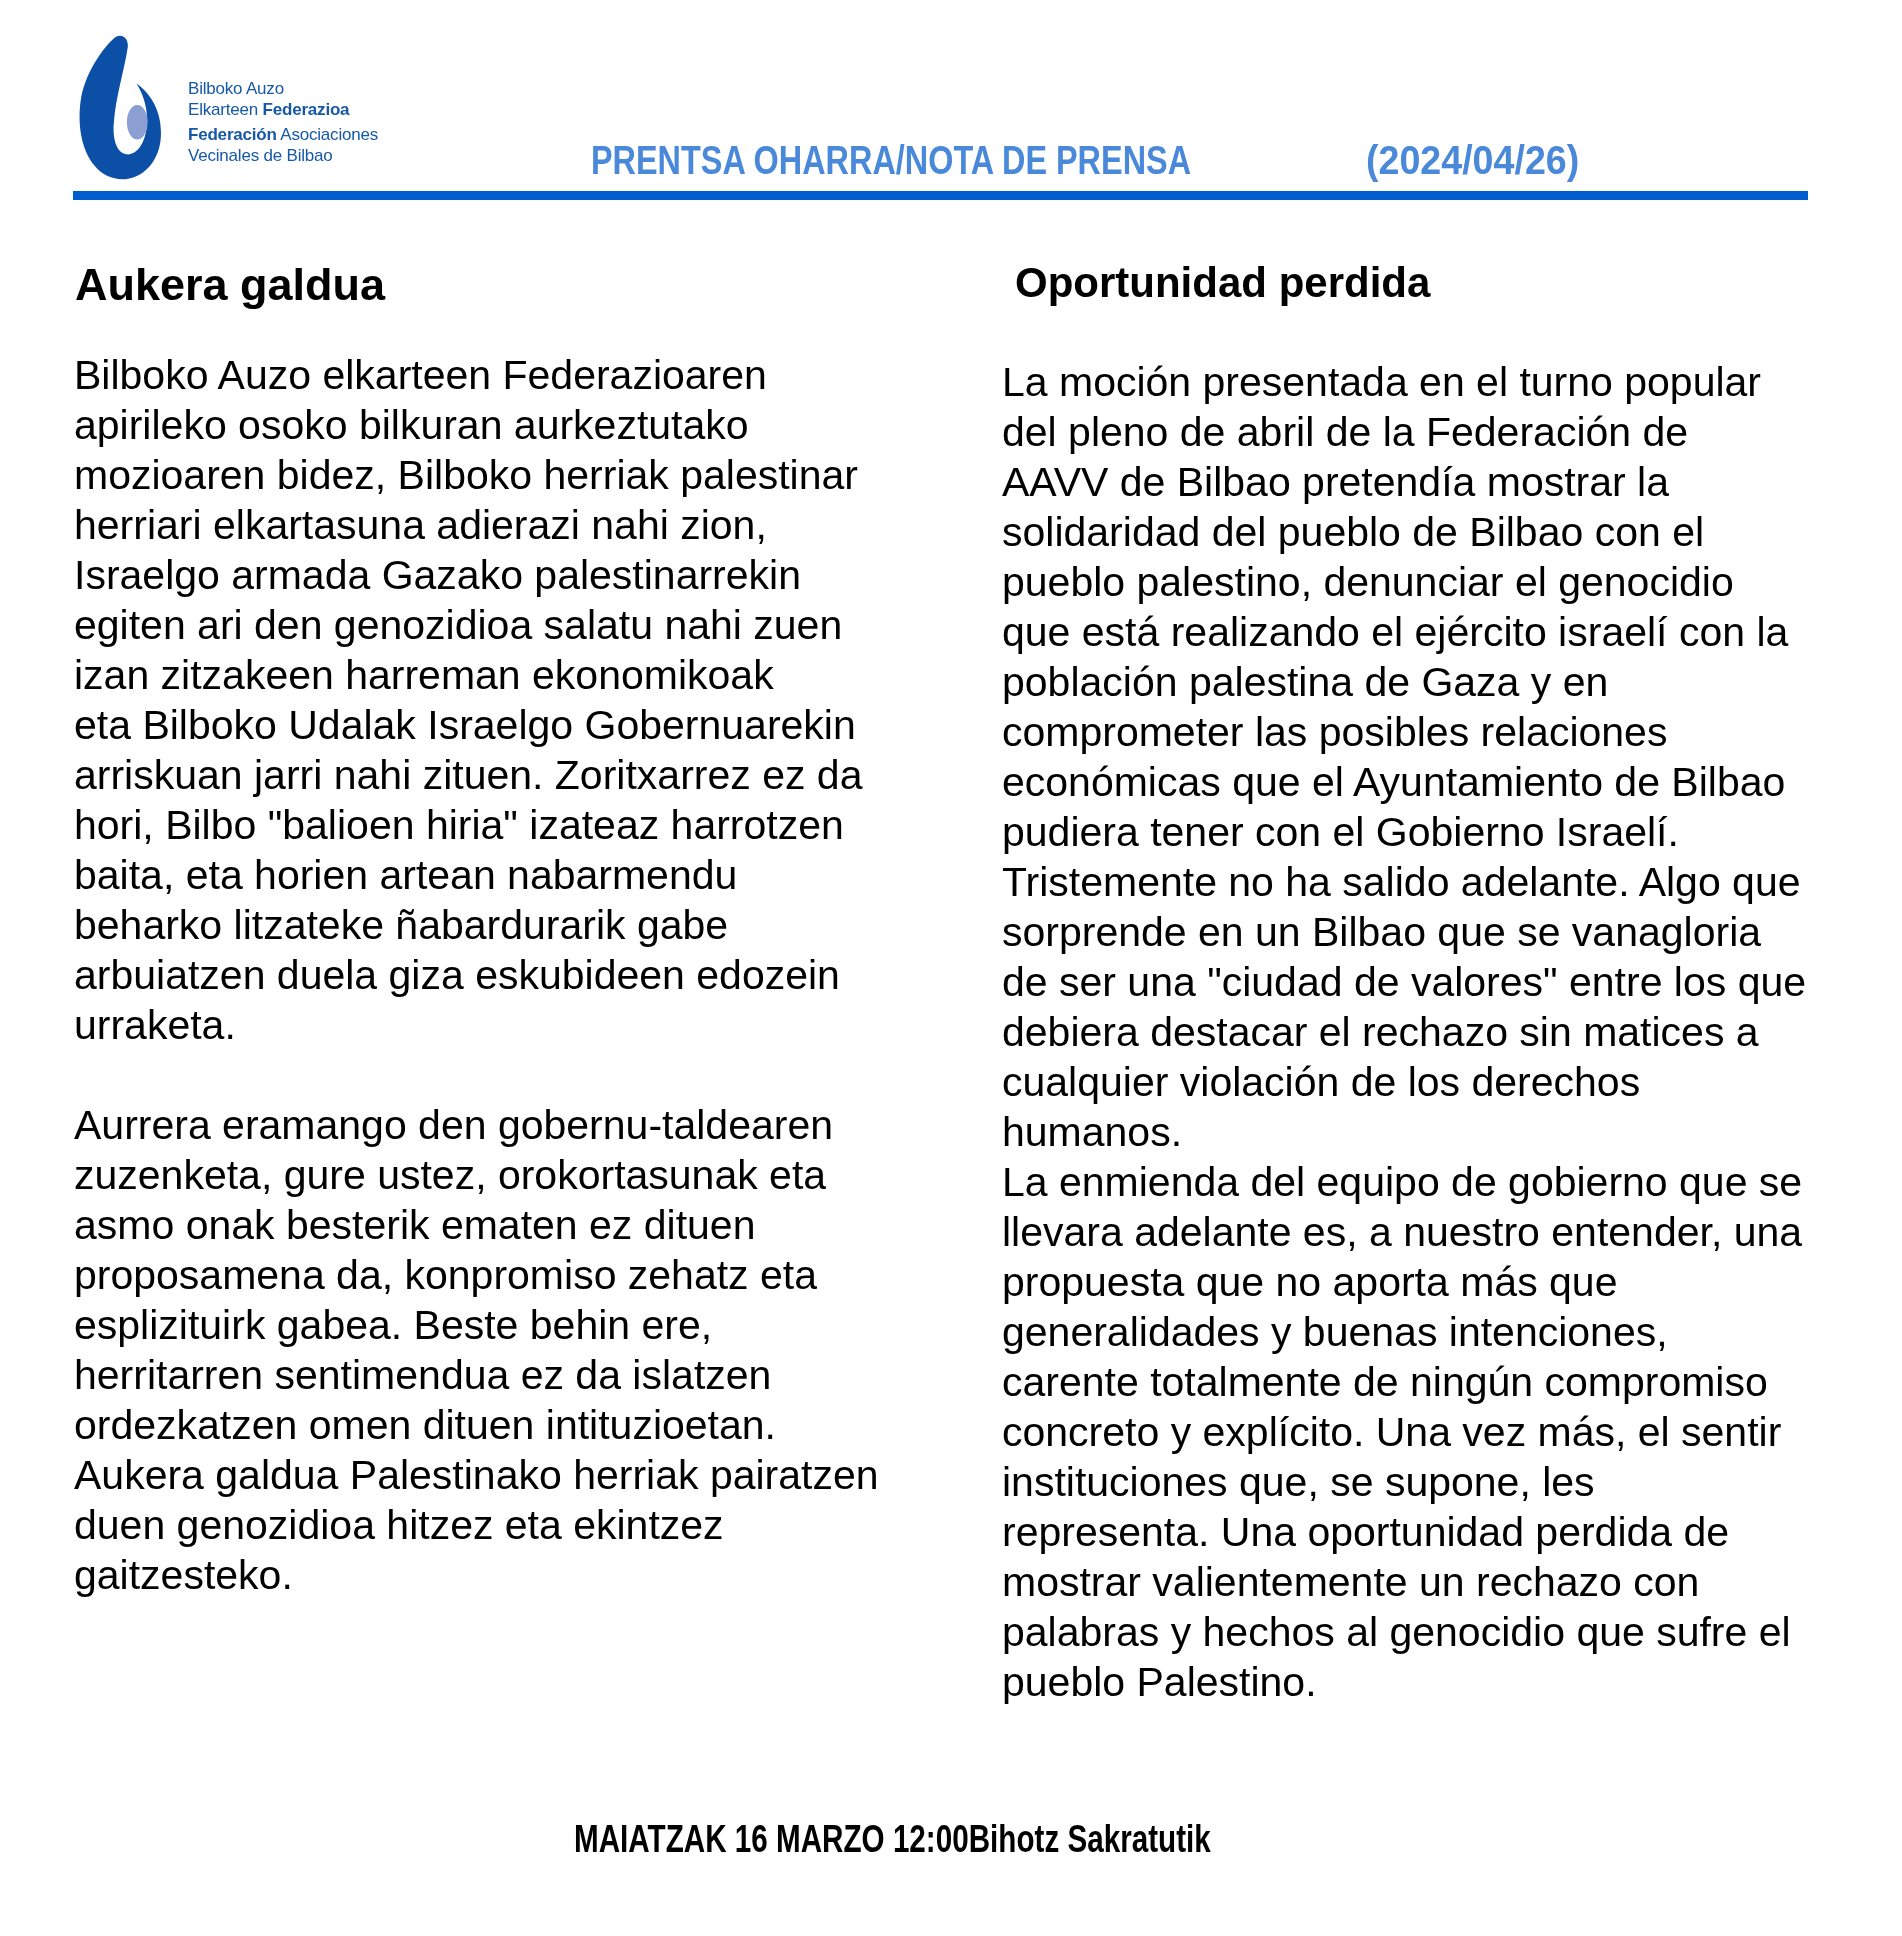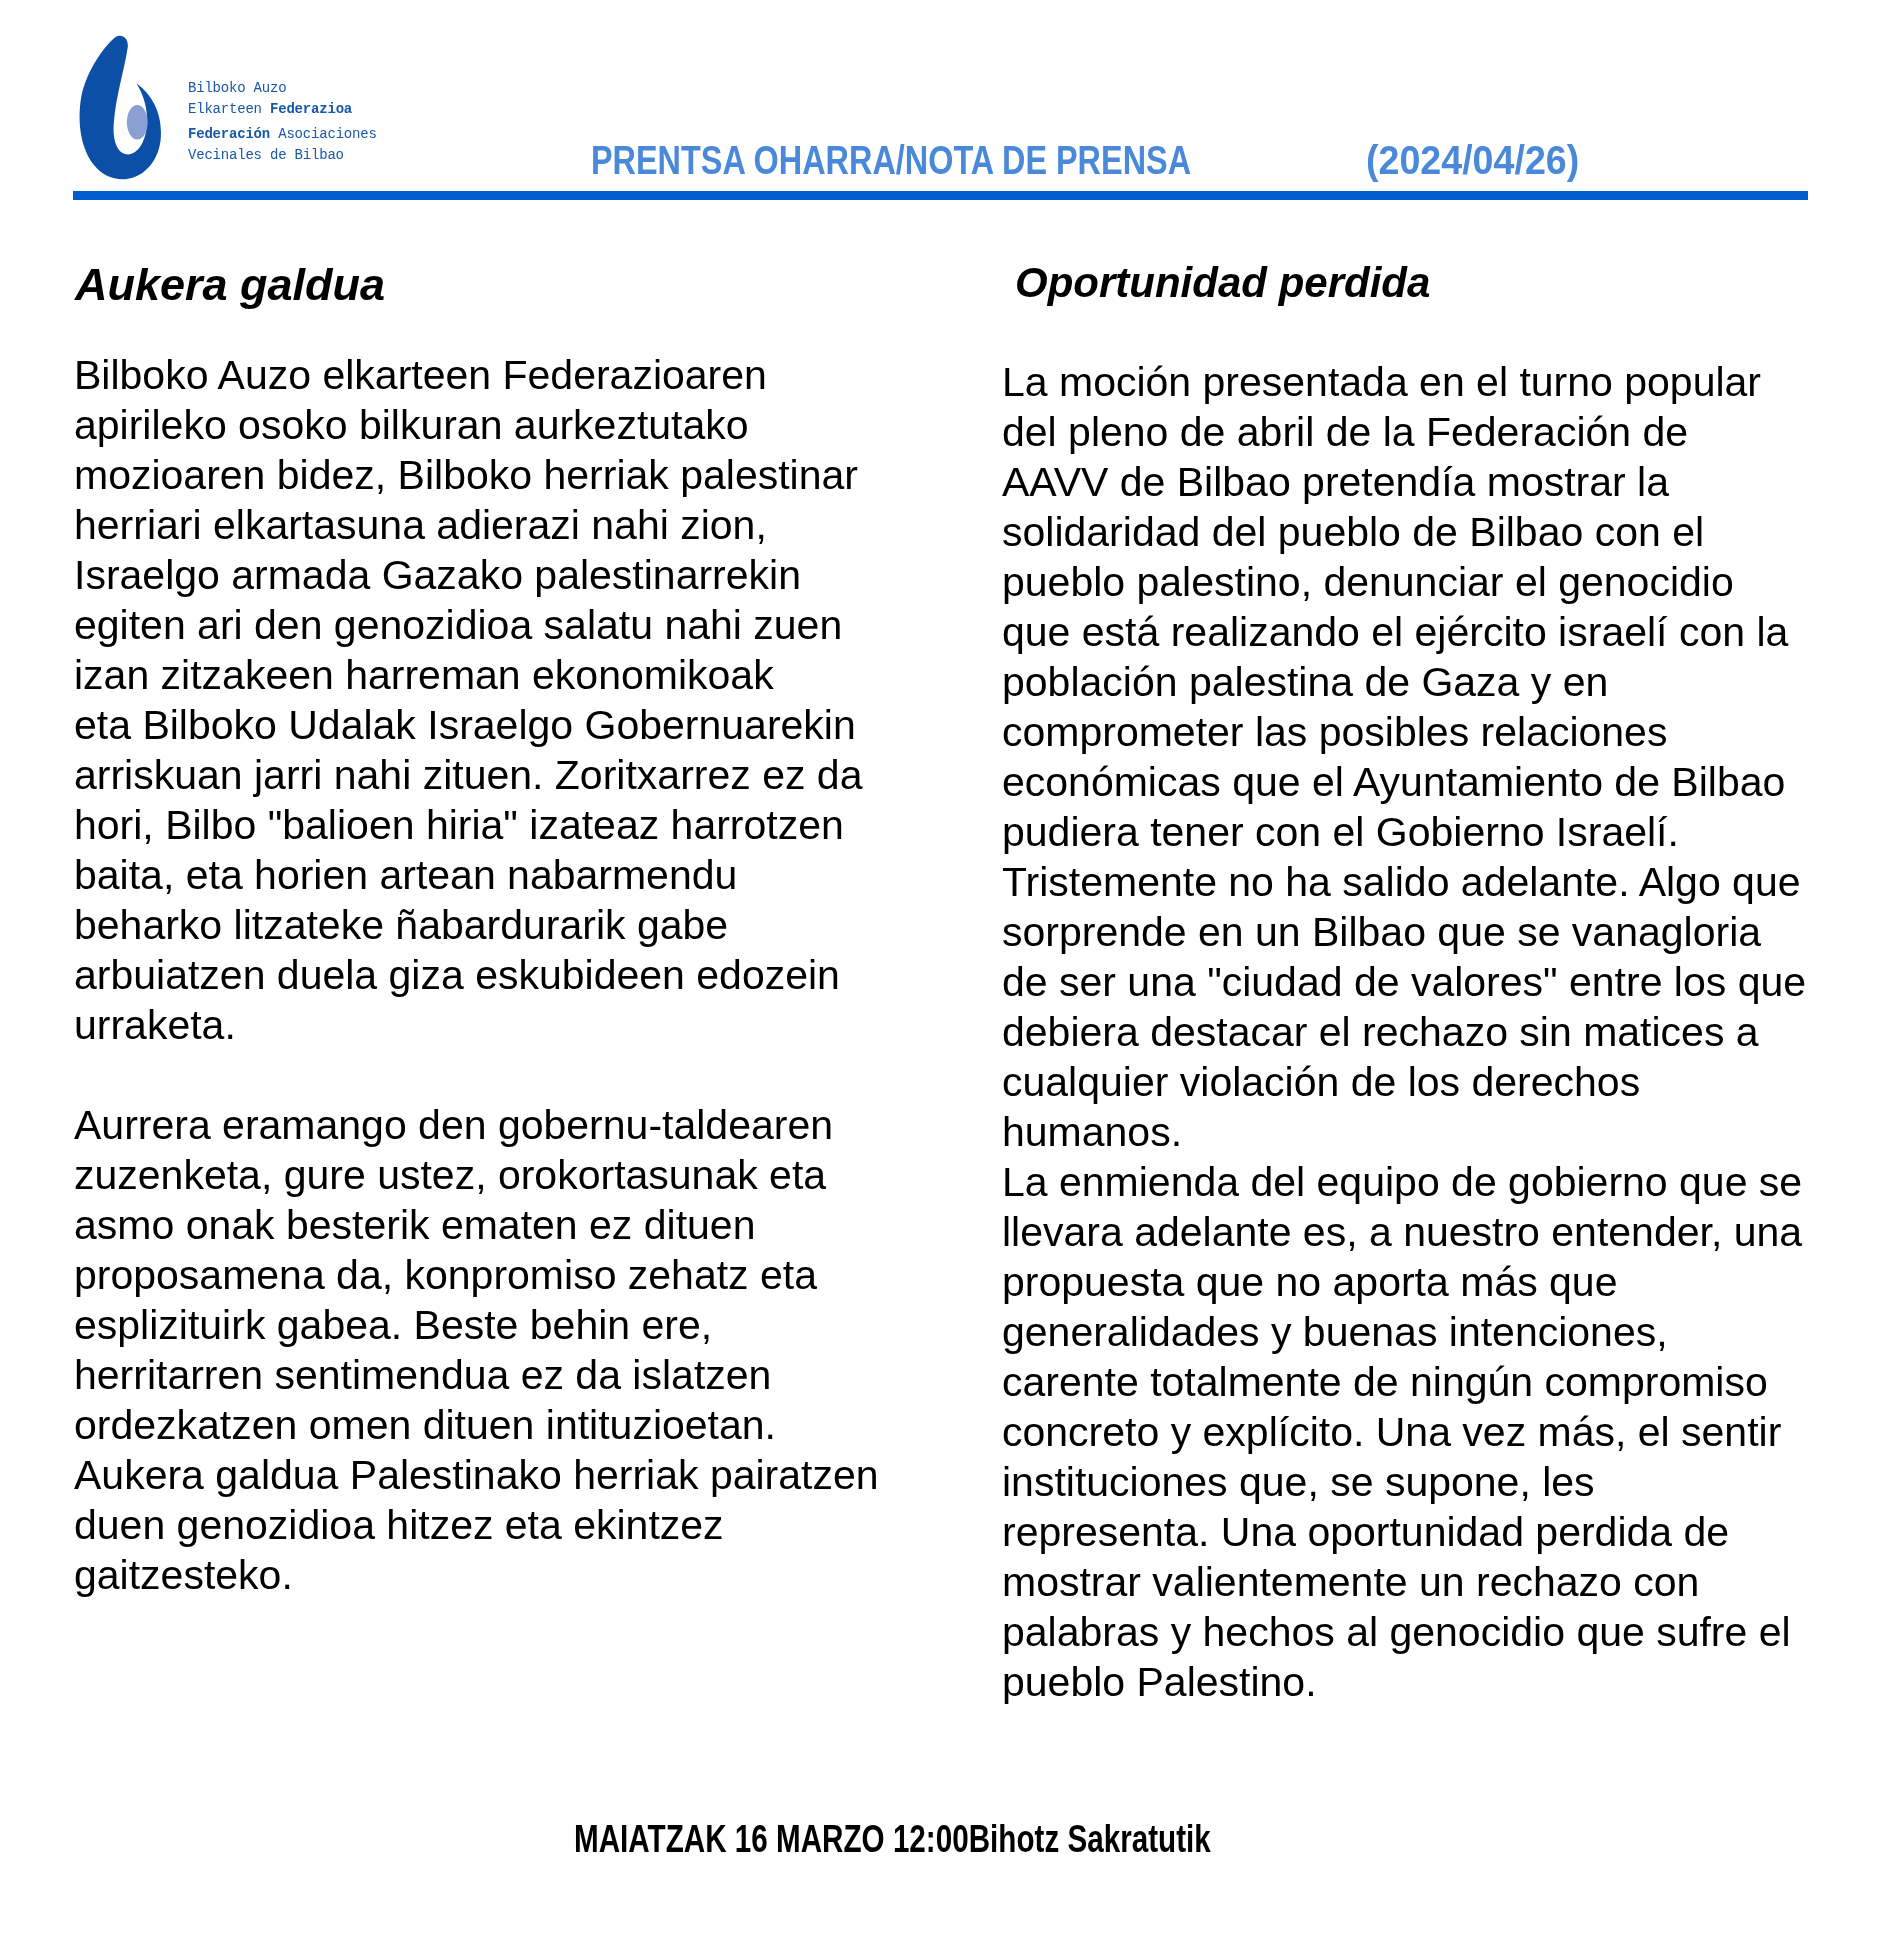--- a/index.html
+++ b/index.html
@@ -1,25 +1,25 @@
 <!DOCTYPE html>
 <html style="font-size:14px"><head>
 <meta charset="utf-8">
 <style>
   html, body { margin: 0; padding: 0; background: #ffffff; }
   body { width: 1902px; height: 1937px; position: relative; overflow: hidden; font-family: "Liberation Sans", sans-serif; color: #000; }
   .abs { position: absolute; }
   .logo-mark { left: 76px; top: 35px; width: 88px; height: 147px; }
-  .logo-text { left: 188px; top: 78px; color: #1758a8; font-family: Liberation Mono, monospace; font-size: 14px; line-height: 21px; letter-spacing: -0.2px; }
+  .logo-text { left: 188px; top: 78px; color: #1758a8; font-family: Liberation Sans, sans-serif; font-size: 17px; line-height: 21px; letter-spacing: -0.2px; }
   .logo-text .gap { height: 3.5px; }
   .logo-text b { font-weight: bold; text-align: center; }
   .header-title { left: 591px; top: 138px; color: #4a89d9; font-weight: bold; font-size: 40px; line-height: 45px; white-space: nowrap; transform: scaleX(0.81); transform-origin: left top; }
   .header-date { left: 1366px; top: 138px; color: #4a89d9; font-weight: bold; font-size: 40px; line-height: 45px; white-space: nowrap; transform: scaleX(0.94); transform-origin: left top; }
   .rule { left: 73px; top: 191px; width: 1735px; height: 8.6px; background: #005dcd; }
-  .heading { font-weight: bold; font-style: italic; white-space: nowrap; }
+  .heading { font-weight: bold; white-space: nowrap; }
   .heading-eu { left: 75px; top: 259px; font-size: 45px; line-height: 52px; }
   .heading-es { left: 975px; top: 259px; font-size: 42px; line-height: 48px; margin-left: 40px; }
   .col { font-size: 41px; line-height: 50px; white-space: nowrap; }
   .col-eu { left: 74px; top: 350px; }
   .col-es { left: 975px; top: 357px; margin-left: 27px; }
   .col .line { height: 50px; }
   .col .blank { height: 50px; }
   .footer { left: 574px; top: 1813px; font-weight: bold; font-size: 39px; line-height: 52px; white-space: nowrap; transform: scaleX(0.76); transform-origin: left top; }
 </style>
 </head>

